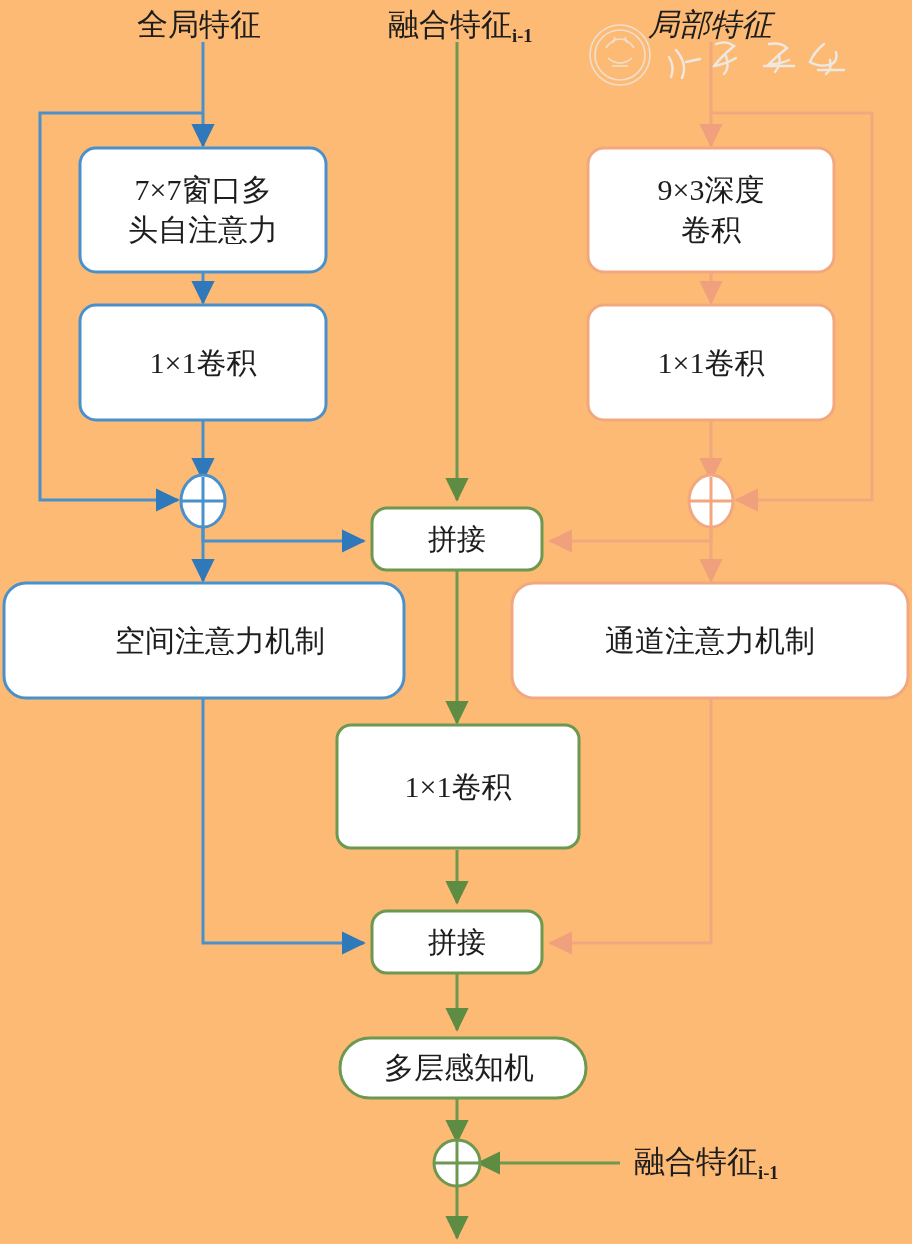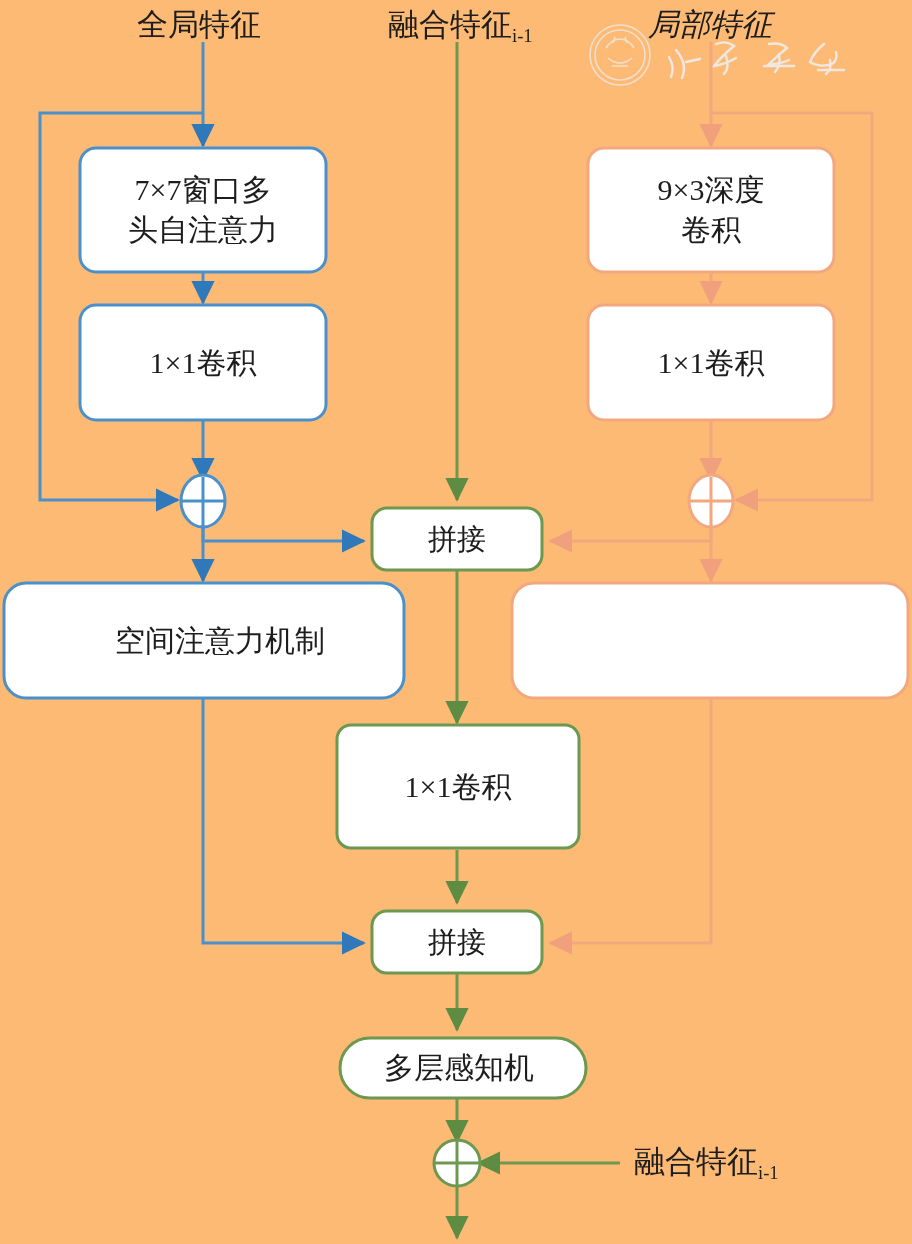--- a/index.html
+++ b/index.html
@@ -17,21 +17,21 @@
     line-height:1.32;
     pointer-events:none;
     white-space:pre-line;
   }
   .free-label{
     position:absolute;
     color:#1d1d1d;
     font-family:"Liberation Serif","DejaVu Serif",serif;
     white-space:nowrap;
   }
-  .free-label sub{font-size:0.6em;font-weight:normal;vertical-align:baseline;position:relative;top:0.38em;}
+  .free-label sub{font-size:0.6em;font-weight:bold;vertical-align:baseline;position:relative;top:0.38em;}
   .wm{position:absolute;pointer-events:none;}
 </style>
 </head>
 <body>
 
 <div id="stage">
 
   <svg class="layer wm" viewBox="0 0 912 1244">
     <g opacity="0.75" fill="none" stroke="#ececec" stroke-width="1.6">
       <circle cx="620" cy="55" r="30"></circle>
@@ -150,20 +150,21 @@
 
   <div class="node-label" style="left:80px;top:305px;width:246px;height:115px;font-size:30px;">1×1卷积</div>
 
   <div class="node-label" style="left:20px;top:583px;width:400px;height:115px;font-size:30px;">空间注意力机制</div>
 
   <div class="node-label" style="left:588px;top:148px;width:246px;height:124px;font-size:30px;">9×3深度
 卷积</div>
 
   <div class="node-label" style="left:588px;top:305px;width:246px;height:115px;font-size:30px;">1×1卷积</div>
 
+  <div class="node-label" style="left:512px;top:583px;width:396px;height:115px;font-size:30px;">通道注意力机制</div>
 
   <div class="node-label" style="left:372px;top:508px;width:170px;height:62px;font-size:29px;">拼接</div>
 
   <div class="node-label" style="left:337px;top:725px;width:242px;height:123px;font-size:30px;">1×1卷积</div>
 
   <div class="node-label" style="left:372px;top:911px;width:170px;height:62px;font-size:29px;">拼接</div>
 
   <div class="node-label" style="left:340px;top:1038px;width:238px;height:60px;font-size:30px;">多层感知机</div>
 
   <div class="free-label" style="left:634px;top:1141px;font-size:31px;">

